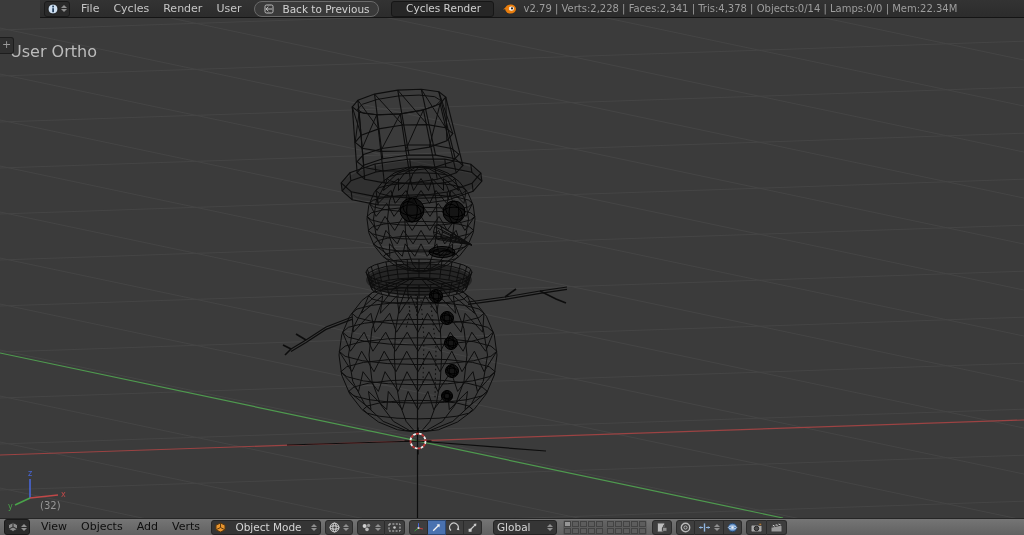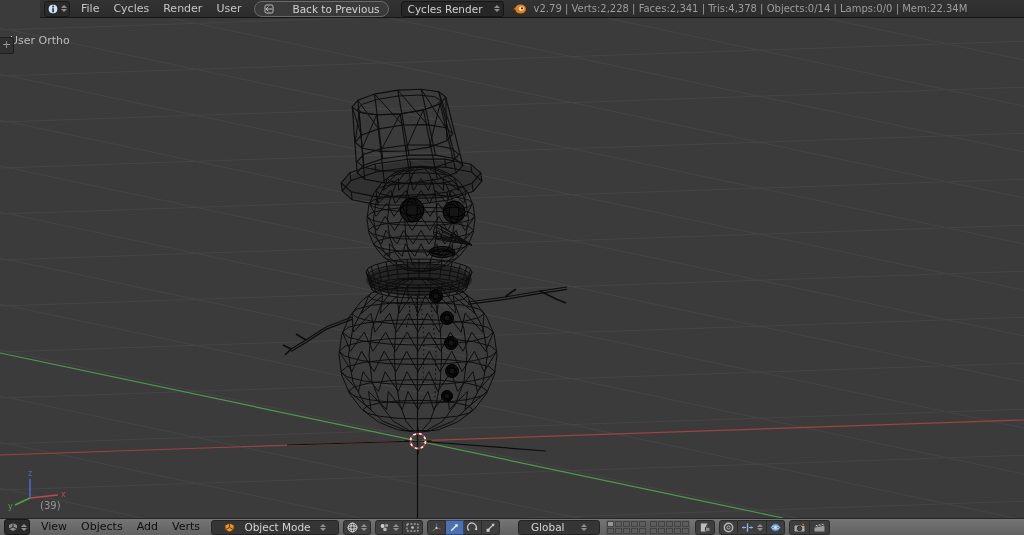--- a/index.html
+++ b/index.html
@@ -5,53 +5,53 @@
   html,body{margin:0;padding:0;background:#202020;}
   .app{position:relative;width:1024px;height:535px;background:#3b3b3b;overflow:hidden;
        font-family:"DejaVu Sans",sans-serif;-webkit-font-smoothing:antialiased;}
   
   .topbar{position:absolute;top:0;left:0;right:0;height:18px;box-sizing:border-box;
           background:linear-gradient(#333333,#2c2c2c);border-bottom:1px solid #141414;
           display:flex;align-items:center;padding:0 4px;font-size:11px;color:#c2c2c2;margin-left:40px;}
   .menu-item{padding:0 7px;color:#c6c6c6;cursor:default;line-height:17px;}
   .ed-btn{display:flex;align-items:center;gap:2px;background:#2a2a2a;border:1px solid #1a1a1a;
           border-radius:3px;height:14px;padding:0 2px;margin-right:4px;}
-  .back-btn{display:flex;align-items:center;gap:18px;background:#3a3a3a;border:1px solid #6a6a6a;
+  .back-btn{display:flex;align-items:center;gap:8px;background:#3a3a3a;border:1px solid #6a6a6a;
             border-radius:8px;height:14px;padding:0 8px;color:#d2d2d2;font-size:10.5px;margin:0 6px;}
   .dd{display:flex;align-items:center;justify-content:space-between;background:#262626;
       border:1px solid #161616;border-radius:3px;height:14px;padding:0 3px 0 6px;gap:5px;
-      color:#d0d0d0;font-size:10.5px;}
+      color:#d0d0d0;font-size:10.5px;flex-direction:column;}
   .dd-engine{width:92px;margin-left:6px;}
   .stats{color:#9d9d9d;font-size:10px;margin-left:7px;white-space:nowrap;text-align:right;}
   .updn{display:inline-flex;flex-direction:column;gap:1px;}
   .updn i{display:block;width:0;height:0;border-left:3px solid transparent;border-right:3px solid transparent;}
   .updn i.u{border-bottom:3px solid #8f8f8f;}
   .updn i.d{border-top:3px solid #8f8f8f;}
   
   .viewport{position:absolute;top:18px;left:0;width:1024px;height:500px;background:#3b3b3b;}
   .viewport svg{position:absolute;top:0;left:0;}
-  .view-label{position:absolute;top:16px;left:10px;font-size:11px;color:#bcbcbc;}
+  .view-label{position:absolute;top:24px;left:10px;font-size:16px;color:#bcbcbc;}
   .plus-tab{position:absolute;top:19px;left:0;width:13px;height:15px;background:#303030;
             border:1px solid #1d1d1d;border-left:none;border-radius:0 3px 3px 0;color:#9a9a9a;
             font-size:11px;line-height:14px;text-align:center;}
   .frame-label{position:absolute;top:482px;left:40px;font-size:10px;color:#969696;}
   
   .botbar{position:absolute;bottom:0;left:0;right:0;height:17px;box-sizing:border-box;
           background:linear-gradient(#757575,#616161);border-top:1px solid #262626;
           display:flex;align-items:center;padding:0 4px;font-size:11px;color:#101010;}
   .bmenu{padding:16px 7px;color:#0e0e0e;line-height:16px;}
   .btn{display:flex;align-items:center;gap:3px;background:#3e3e3e;border:1px solid #2b2b2b;
        border-radius:3px;height:13px;padding:0 3px;color:#d8d8d8;font-size:10.5px;}
   .btn.active{background:#4a72b0;border-color:#2c4a78;}
   .grp{display:flex;margin-left:4px;}
   .grp .btn{border-radius:0;border-left-width:0;}
   .grp .btn:first-child{border-radius:3px 0 0 3px;border-left-width:1px;}
   .grp .btn:last-child{border-radius:0 3px 3px 0;}
   .dd-dark{display:flex;align-items:center;justify-content:space-between;background:#353535;
-           border:1px solid #242424;border-radius:3px;height:13px;padding:0 12px;gap:4px;
+           border:1px solid #242424;border-radius:3px;height:13px;padding:0 3px;gap:4px;
            color:#d5d5d5;font-size:10.5px;}
   .layers{display:flex;gap:4px;margin-left:6px;background:rgba(0,0,0,0.12);padding:1px;border-radius:2px;}
   .lgrid{display:grid;grid-template-columns:repeat(5,7px);grid-auto-rows:6px;gap:1px;}
   .lcell{background:#5d5d5d;border:1px solid #434343;box-sizing:border-box;}
   .lcell.on{background:#969696;}
   .icon{display:block;}
 </style>
 </head>
 <body>
 
@@ -309,21 +309,21 @@
         <line x1="426.5" y1="423" x2="431.5" y2="423" stroke="#0a0a0a" stroke-width="1.3"></line>
         <line x1="30" y1="480" x2="30" y2="461" stroke="#4866d8" stroke-width="1.6"></line>
         <line x1="30" y1="480" x2="58" y2="477" stroke="#c04848" stroke-width="1.6"></line>
         <line x1="30" y1="480" x2="15" y2="487" stroke="#4aa34a" stroke-width="1.6"></line>
         <text x="28" y="458" fill="#4866d8" font-size="8" font-family="DejaVu Sans, sans-serif">z</text>
         <text x="61" y="479" fill="#c04848" font-size="8" font-family="DejaVu Sans, sans-serif">x</text>
         <text x="8" y="491" fill="#4aa34a" font-size="8" font-family="DejaVu Sans, sans-serif">y</text>
       </svg>
     <div class="view-label">User Ortho</div>
     <div class="plus-tab">+</div>
-    <div class="frame-label">(39)</div>
+    <div class="frame-label">(32)</div>
   </div>
 
   <footer class="botbar">
     <div class="ed-btn">
       <svg class="icon" width="12" height="12" viewBox="0 0 12 12">
         <path d="M6 1.5 L10.5 3.8 L10.5 8.2 L6 10.5 L1.5 8.2 L1.5 3.8 Z" fill="#8c8c8c" stroke="#2a2a2a"></path>
         <path d="M6 1.5 L6 6 L10.5 8.2 M6 6 L1.5 8.2" fill="none" stroke="#2a2a2a"></path>
       </svg>
       <span class="updn">
           <i class="u"></i>
@@ -402,21 +402,21 @@
       </div>
       <div class="btn">
         <svg class="icon" width="11" height="11" viewBox="0 0 11 11">
           <path d="M3 8 L8.4 2.6" stroke="#cdcdcd" stroke-width="1.2"></path>
           <rect x="1.6" y="6.8" width="3" height="3" fill="#cdcdcd"></rect>
           <path d="M9.4 1.6 L6.4 2 L9 4.6 Z" fill="#cdcdcd"></path>
         </svg>
       </div>
     </div>
 
-    <div class="dd-dark" style="width:56px;margin-left:18px">
+    <div class="dd-dark" style="width:56px;margin-left:11px">
       <span>Global</span>
       <span class="updn">
           <i class="u"></i>
           <i class="d"></i>
         </span>
     </div>
 
     <div class="layers" id="layers">
         <div class="lgrid">
           <div class="lcell on"></div>

